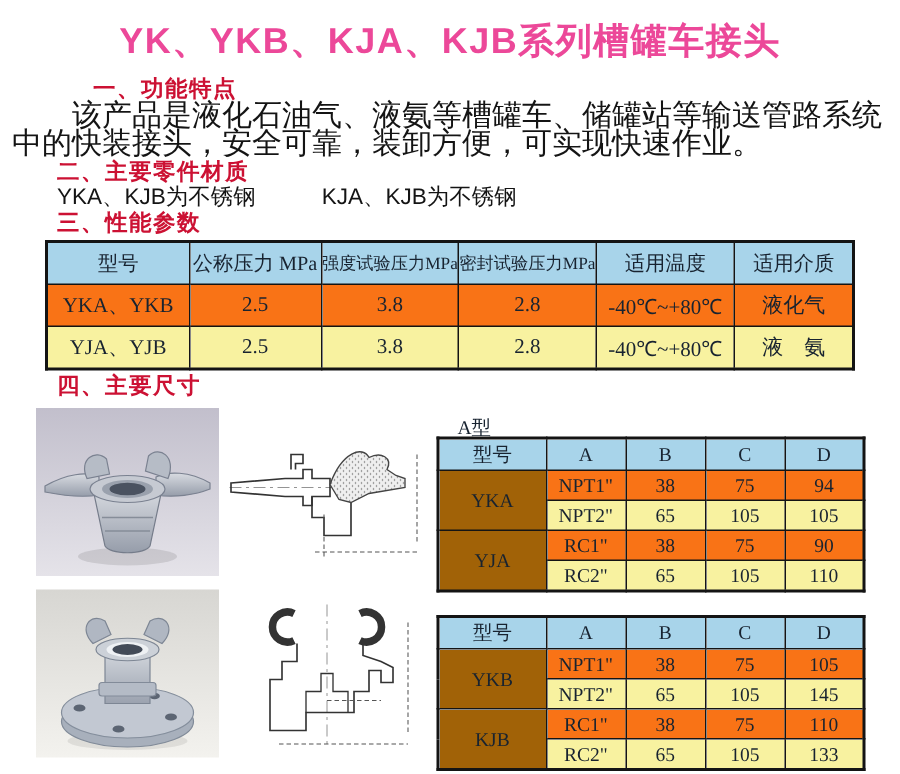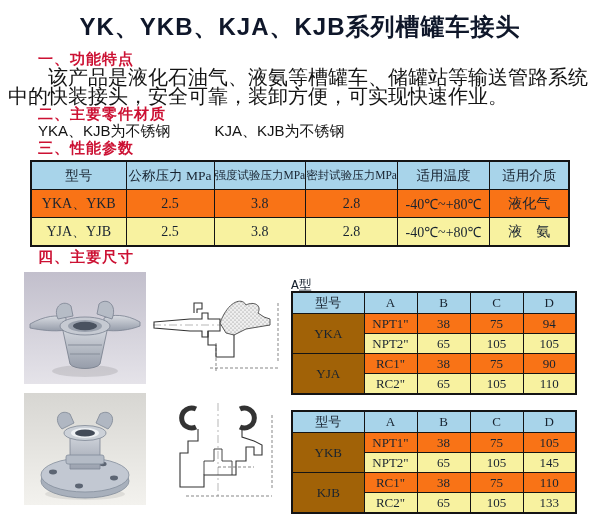--- a/index.html
+++ b/index.html
@@ -3,27 +3,27 @@
 <meta charset="utf-8">
 <title>YK/YKB/KJA/KJB 系列槽罐车接头</title>
 <style>
   html,body { margin:0; padding:0; background:#ffffff; }
   .page {
     position:relative; width:600px; height:516px; background:#fff;
     font-family:"Liberation Sans", sans-serif; color:#111; overflow:hidden;
   }
   .page-title {
     position:absolute; top:11px; left:0; width:100%; text-align:center;
-    font-size:24px; font-weight:bold; letter-spacing:1px; color:#0f172a;
+    font-size:24px; font-weight:bold; letter-spacing:1px; color:#ec4899;
   }
   .sec-heading {
     position:absolute; left:38px; font-size:15px; font-weight:bold;
     color:var(--heading-red,#cc1133); letter-spacing:1px;
   }
-  .h-features  { top:50px; }
+  .h-features  { top:50px;margin-left:24px; }
   .h-materials { top:105px;text-align:right; }
   .h-perf      { top:139px; }
   .h-dims      { top:248px; }
   .para {
     position:absolute; top:68px; left:8px; width:586px;
     font-size:20px; line-height:19px; text-indent:2em; color:#141414;
   }
   .materials-line {
     position:absolute; top:122px; left:38px; font-size:15px; color:#141414;
   }
@@ -35,21 +35,21 @@
     font-family:"Liberation Serif", serif; color:#182330;
     overflow:hidden; white-space:nowrap; padding:0;
   }
   .perf-table { position:absolute; top:160px; left:30px; border:2px solid #141414; font-size:14px; }
   .perf-table th { height:27px; background:var(--table-header-blue,#a8d4ea); font-weight:normal; font-size:13.5px; }
   .perf-table th.small { font-size:11.5px; }
   .perf-table td { height:27px; }
   .row-yellow td { background:var(--row-yellow,#f8f2a0); }
   .row-white td { background:#f97316; }
 
-  .dim-label { position:absolute; left:291px; font-size:13px; font-family:Liberation Mono, monospace; color:#182330; }
+  .dim-label { position:absolute; left:305px; font-size:13px; font-family:Liberation Serif, serif; color:#182330; }
   .label-a { top:276px; }
   .label-b { top:395px;margin-top:20px; }
   .dim-table { position:absolute; left:291px; border:2px solid #141414; font-size:13px; }
   .dim-table-a { top:291px; }
   .dim-table-b { top:410px; }
   .dim-table th { height:20px; background:var(--table-header-blue,#a8d4ea); font-weight:normal; }
   .dim-table td { height:19px; }
   .dim-table td.model { background:#a16207; }
 
   .photo {

